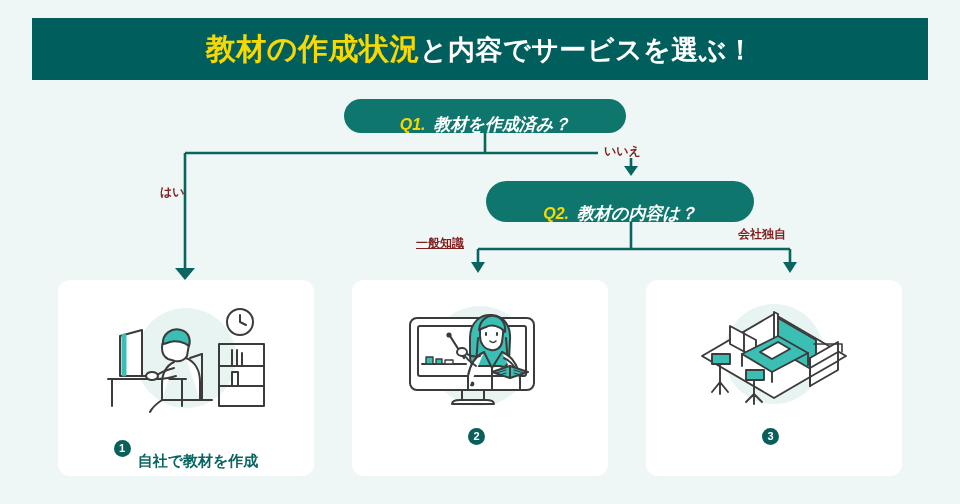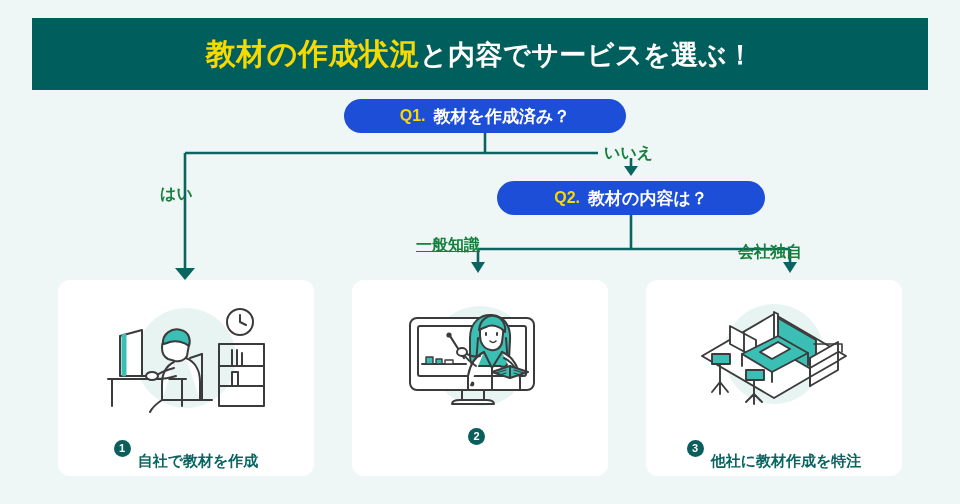--- a/index.html
+++ b/index.html
@@ -19,21 +19,21 @@
     width: 960px;
     height: 504px;
   }
 
   
   .banner {
     position: absolute;
     left: 32px;
     top: 18px;
     width: 896px;
-    height: 72px;
+    height: 62px;
     background: #005f5c;
     display: flex;
     align-items: center;
     justify-content: center;
     box-sizing: border-box;
   }
   .banner-text {
     font-size: 28px;
     font-weight: bold;
     letter-spacing: 0.5px;
@@ -55,67 +55,68 @@
     left: 0;
     top: 0;
     width: 960px;
     height: 504px;
     pointer-events: none;
   }
 
   
   .pill {
     position: absolute;
-    background: #1d4ed8;
+    background: #0f766e;
     border-radius: 999px;
     display: flex;
-    align-items: center;
+    align-items: flex-end;
     justify-content: center;
     box-sizing: border-box;
     white-space: nowrap;
+    font-style: italic;
   }
   #pill-q1 {
     left: 344px;
     top: 99px;
     width: 282px;
     height: 34px;
   }
   #pill-q2 {
-    left: 497px;
+    left: 486px;
     top: 181px;
     width: 268px;
-    height: 34px;
+    height: 41px;
   }
   .pill-tag {
     color: #f7d900;
     font-size: 16px;
     font-weight: bold;
     margin-right: 8px;
     line-height: 1;
   }
   .pill-label {
     color: #ffffff;
     font-size: 17px;
     font-weight: bold;
     line-height: 1;
   }
 
   
   .branch-label {
     position: absolute;
-    color: #15803d;
-    font-size: 16px;
+    color: #7f1d1d;
+    font-size: 12px;
     font-weight: bold;
     white-space: nowrap;
     line-height: 1;
   }
   #label-yes   { left: 160px; top: 186px; }
   #label-no    { left: 604px; top: 145px; }
   #label-gen   { left: 416px; top: 237px; text-decoration: underline; }
-  #label-own   { left: 738px; top: 244px; }
+  #label-own   { left: 738px; top: 228px; }
 
   
   .card {
     position: absolute;
     top: 280px;
     width: 256px;
     height: 196px;
     background: #ffffff;
     border-radius: 12px;
     box-sizing: border-box;
@@ -354,17 +355,16 @@
           <path d="M38 58 L56 58 L56 68 L38 68 Z" fill="#3bbfb4"></path>
 
           <path d="M80 80 L80 98"></path>
           <path d="M80 98 L72 106 M80 98 L88 106 M80 98 L80 108"></path>
           <path d="M72 74 L90 74 L90 84 L72 84 Z" fill="#3bbfb4"></path>
         </g>
       </svg>
     </div>
     <div class="card-caption">
       <span class="badge">3</span>
-      <span class="caption-text">他社に教材作成を特注</span>
     </div>
   </div>
 
 </div>
 
 </body></html>

